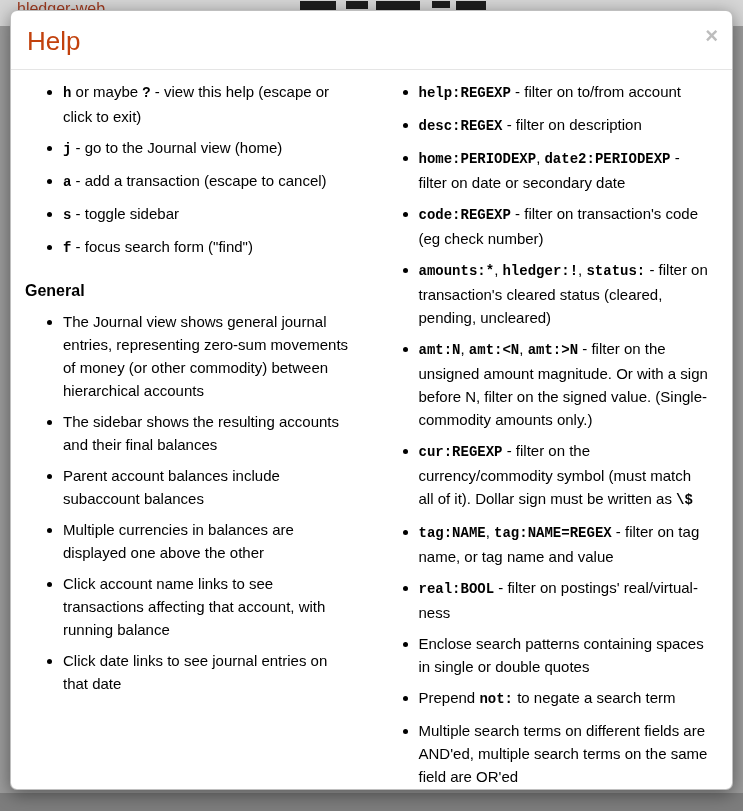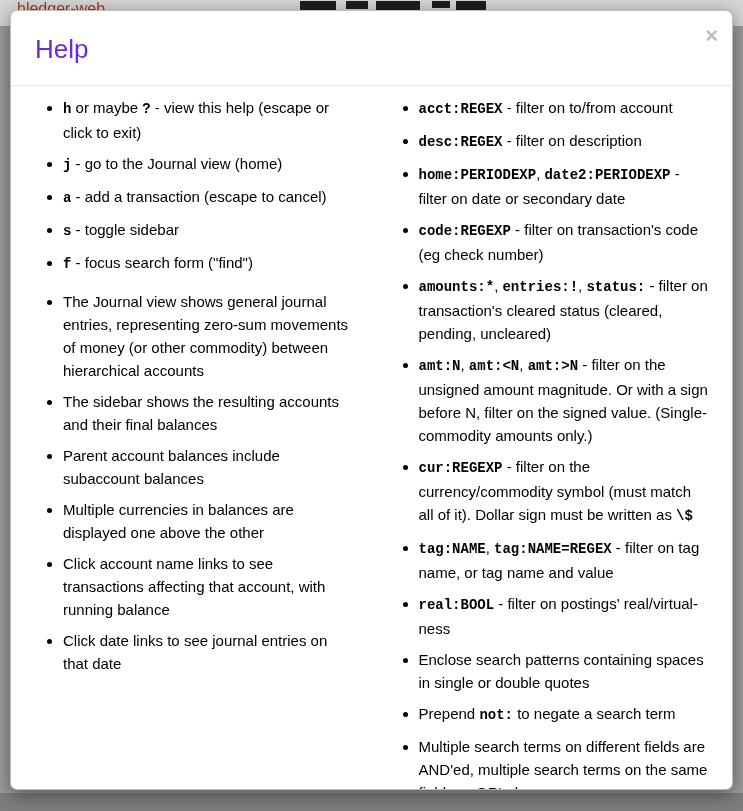--- a/index.html
+++ b/index.html
@@ -43,21 +43,21 @@
     border-radius: 7px;
     box-shadow: 0 4px 18px rgba(0,0,0,0.45);
     overflow: hidden;
   }
   .modal-header {
     position: relative;
     padding: 15px 16px 13px;
     border-bottom: 1px solid #e5e5e5;
   }
   .modal-title {
-    margin: 8px; font-size: 26px; font-weight: 500; line-height: 30px; color: #6d28d9;
+    margin: 0; font-size: 26px; font-weight: 500; line-height: 30px; color: #c2410c;
   }
   .close-btn {
     position: absolute; top: 14px; right: 14px;
     border: 0; background: none; padding: 0;
     font-size: 22px; font-weight: bold; line-height: 1;
     color: #bdbdbd; cursor: pointer;
     font-family: "Liberation Sans", sans-serif;
   }
   .modal-body {
     display: flex; gap: 18px;
@@ -101,36 +101,37 @@
   </div>
   <div class="modal-body">
     <div class="col">
       <ul class="help-list">
           <li><code>h</code> or maybe <code>?</code> - view this help (escape or click to exit)</li>
           <li><code>j</code> - go to the Journal view (home)</li>
           <li><code>a</code> - add a transaction (escape to cancel)</li>
           <li><code>s</code> - toggle sidebar</li>
           <li><code>f</code> - focus search form ("find")</li>
         </ul>
+      <h3 class="section-heading">General</h3>
       <ul class="help-list">
           <li>The Journal view shows general journal entries, representing zero-sum movements of money (or other commodity) between hierarchical accounts</li>
           <li>The sidebar shows the resulting accounts and their final balances</li>
           <li>Parent account balances include subaccount balances</li>
           <li>Multiple currencies in balances are displayed one above the other</li>
           <li>Click account name links to see transactions affecting that account, with running balance</li>
           <li>Click date links to see journal entries on that date</li>
         </ul>
     </div>
     <div class="col">
       <ul class="help-list">
-          <li><code>acct:REGEX</code> - filter on to/from account</li>
+          <li><code>help:REGEXP</code> - filter on to/from account</li>
           <li><code>desc:REGEX</code> - filter on description</li>
           <li><code>home:PERIODEXP</code>, <code>date2:PERIODEXP</code> - filter on date or secondary date</li>
           <li><code>code:REGEXP</code> - filter on transaction's code (eg check number)</li>
-          <li><code>amounts:*</code>, <code>entries:!</code>, <code>status:</code> - filter on transaction's cleared status (cleared, pending, uncleared)</li>
+          <li><code>amounts:*</code>, <code>hledger:!</code>, <code>status:</code> - filter on transaction's cleared status (cleared, pending, uncleared)</li>
           <li><code>amt:N</code>, <code>amt:&lt;N</code>, <code>amt:&gt;N</code> - filter on the unsigned amount magnitude. Or with a sign before N, filter on the signed value. (Single-commodity amounts only.)</li>
           <li><code>cur:REGEXP</code> - filter on the currency/commodity symbol (must match all of it). Dollar sign must be written as <code>\$</code></li>
           <li><code>tag:NAME</code>, <code>tag:NAME=REGEX</code> - filter on tag name, or tag name and value</li>
           <li><code>real:BOOL</code> - filter on postings' real/virtual-ness</li>
           <li>Enclose search patterns containing spaces in single or double quotes</li>
           <li>Prepend <code>not:</code> to negate a search term</li>
           <li>Multiple search terms on different fields are AND'ed, multiple search terms on the same field are OR'ed</li>
           <li>These search terms also work with command-line hledger</li>
         </ul>
     </div>

